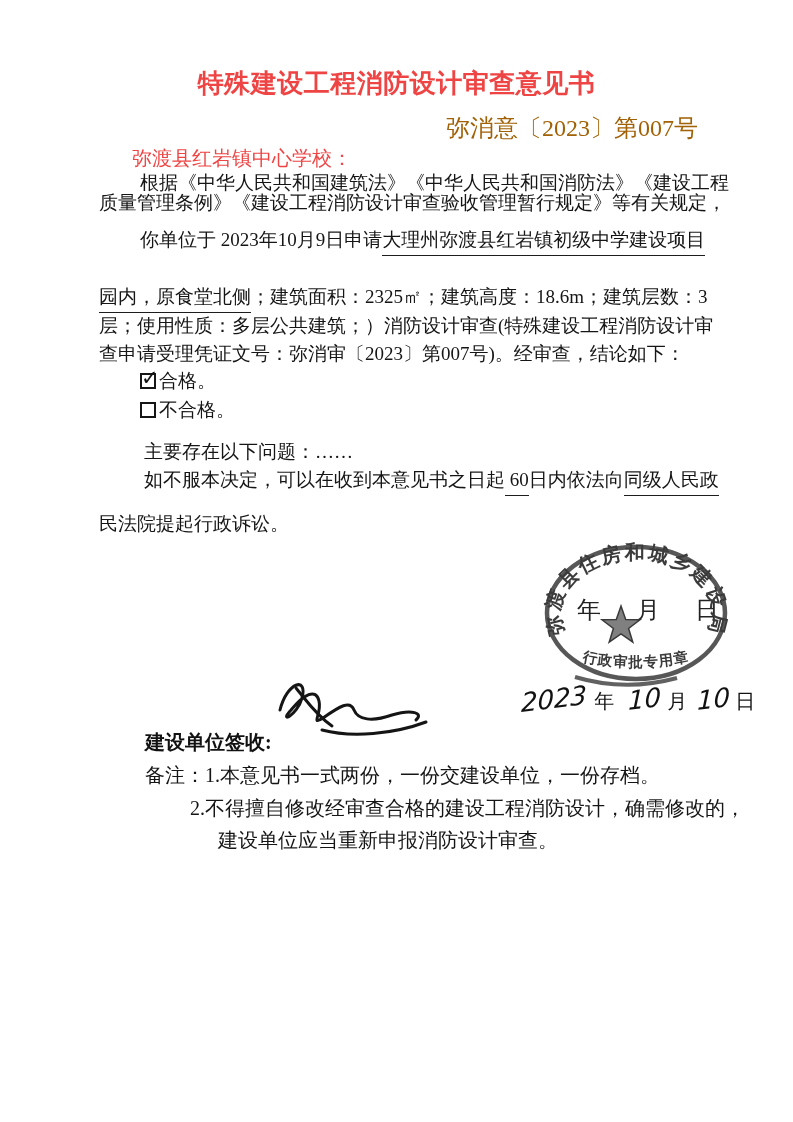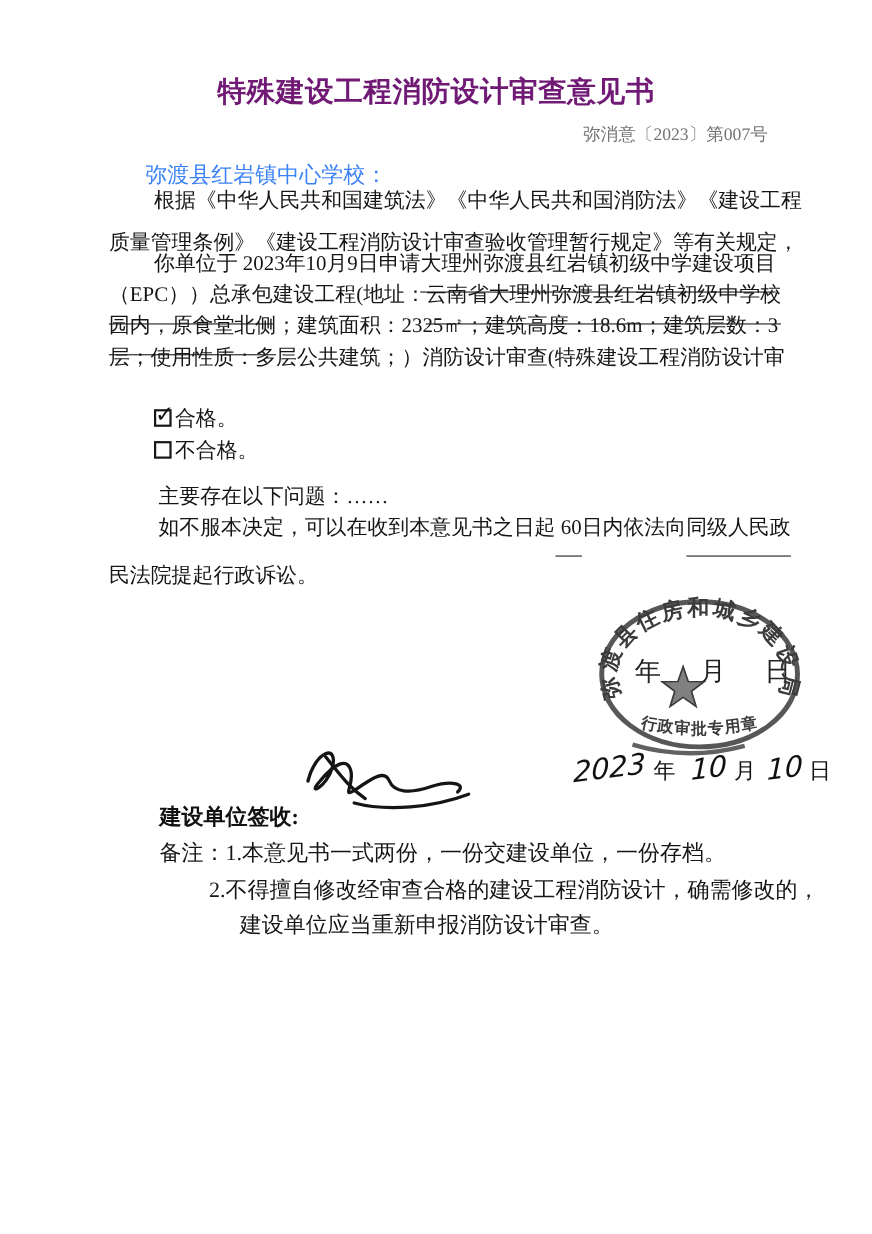--- a/index.html
+++ b/index.html
@@ -8,38 +8,38 @@
     width:793px;height:1122px;
     margin:0 auto;
     background:#ffffff;
     font-family:"Liberation Serif","DejaVu Serif",serif;
     color:#1a1a1a;
     overflow:hidden;
   }
   .title{
     position:absolute;top:66px;left:0;width:100%;
     text-align:center;font-size:26px;font-weight:bold;
-    letter-spacing:0.5px;color:#701a75;
+    letter-spacing:0.5px;color:#ef4444;
   }
   .docnum{
     position:absolute;top:112px;right:95px;
-    font-size:16px;color:#737373;
+    font-size:24px;color:#a16207;
   }
   .addressee{
     position:absolute;top:145px;left:132px;
-    font-size:20px;color:#3b82f6;
+    font-size:20px;color:#ef4444;
   }
   .ln{
     position:absolute;left:99px;width:625px;
     font-size:19px;line-height:25px;white-space:nowrap;
     color:#151515;
   }
   .ind{padding-left:41px;}
   .ind2{padding-left:45px;margin-top:12px;}
-  .u{border-bottom:1.5px solid #1d1d1d;padding-bottom:15px;}
+  .u{border-bottom:1.5px solid #1d1d1d;padding-bottom:5px;}
   .cbox{
     display:inline-block;position:relative;
     width:16px;height:16px;border:2px solid #161616;
     vertical-align:-2px;margin-right:3px;box-sizing:border-box;
   }
   .tick{
     position:absolute;left:-1px;top:-9px;
     font-size:21px;font-weight:bold;color:#111;
     font-family:"DejaVu Sans",sans-serif;
   }
@@ -79,34 +79,34 @@
 
   <div class="title">特殊建设工程消防设计审查意见书</div>
 
   <div class="docnum">弥消意〔2023〕第007号</div>
 
   <div class="addressee">弥渡县红岩镇中心学校：</div>
 
   <div class="ln ind" style="top:170px">
     <span>根据《中华人民共和国建筑法》《中华人民共和国消防法》《建设工程</span>
   </div>
-  <div class="ln" style="top:208px">
+  <div class="ln" style="top:190px">
     <span>质量管理条例》《建设工程消防设计审查验收管理暂行规定》等有关规定，</span>
   </div>
   <div class="ln ind" style="top:227px">
     <span>你单位于 2023年10月9日申请</span><span class="u">大理州弥渡县红岩镇初级中学建设项目</span>
-  </div>
-  <div class="ln" style="top:256px">
-    <span class="u">（EPC））总承包</span><span>建设工程(地址：</span><span class="u">云南省大理州弥渡县红岩镇初级中学校</span>
   </div>
   <div class="ln" style="top:284px">
     <span class="u">园内，原食堂北侧</span><span>；建筑面积：2325㎡；建筑高度：18.6m；建筑层数：3</span>
   </div>
   <div class="ln" style="top:313px">
     <span>层；使用性质：多层公共建筑；）消防设计审查(特殊建设工程消防设计审</span>
+  </div>
+  <div class="ln" style="top:341px">
+    <span>查申请受理凭证文号：弥消审〔2023〕第007号)。经审查，结论如下：</span>
   </div>
 
   <div class="ln ind" style="top:368px">
     <span class="cbox"><span class="tick">✓</span></span><span>合格。</span>
   </div>
   <div class="ln ind" style="top:397px">
     <span class="cbox"></span><span>不合格。</span>
   </div>
 
   <div class="ln ind2" style="top:427px">

